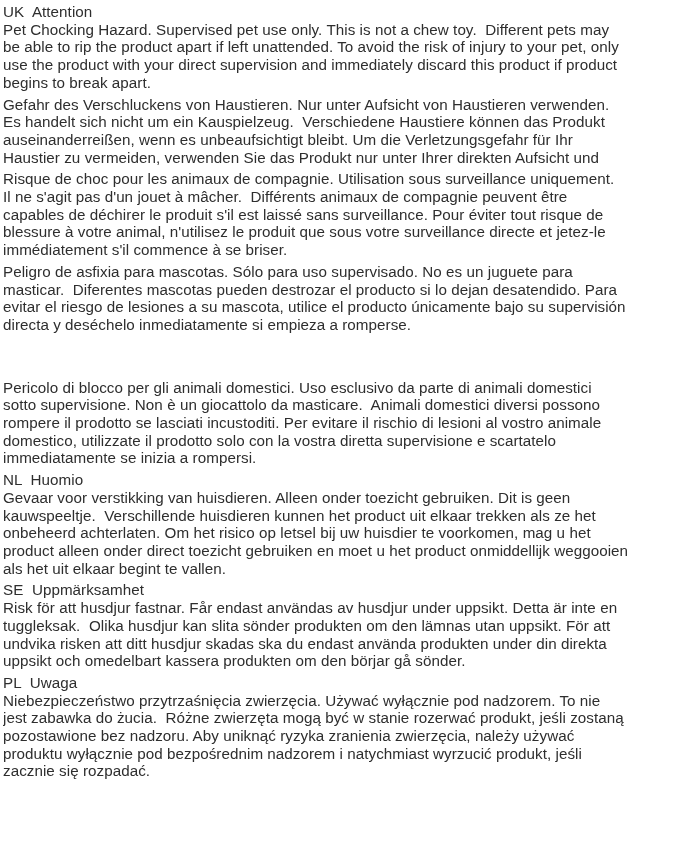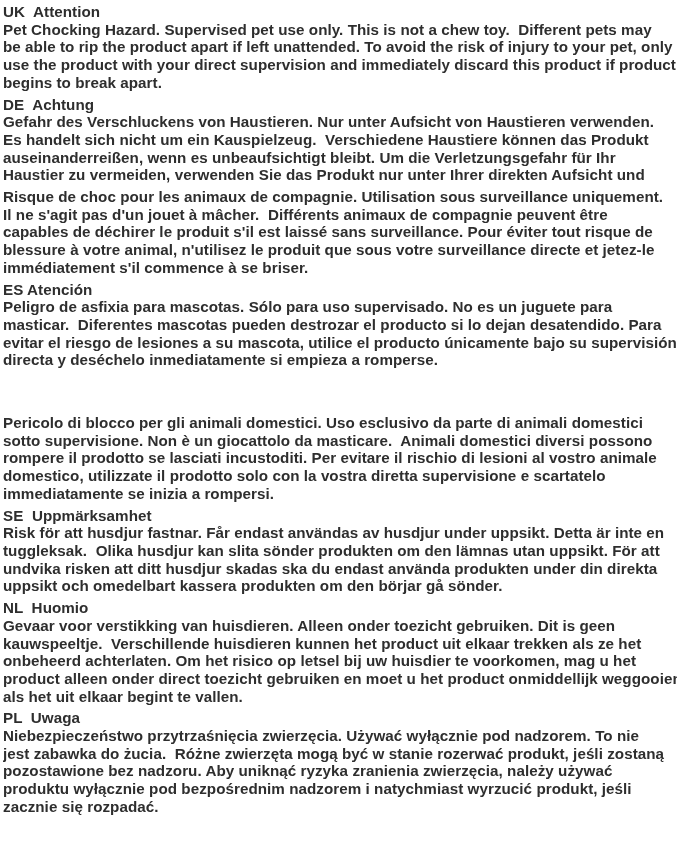--- a/index.html
+++ b/index.html
@@ -19,83 +19,81 @@
     font-size: 15.2px;
     line-height: 17.7px;
     letter-spacing: 0.05px;
   }
   .warn-section { margin: 0 0 4px 0; }
   .warn-section.gap-after { margin-bottom: 45px; }
   .warn-heading,
   .warn-body {
     white-space: pre;      
     overflow: hidden;
-    font-weight: 700;
+    font-weight: 400;
   }
 </style>
 </head>
 <body>
 
 <div class="doc">
 
   <section class="warn-section">
     <div class="warn-heading">UK  Attention</div>
     <div class="warn-body">Pet Chocking Hazard. Supervised pet use only. This is not a chew toy.  Different pets may
 be able to rip the product apart if left unattended. To avoid the risk of injury to your pet, only
 use the product with your direct supervision and immediately discard this product if product
 begins to break apart.</div>
   </section>
 
   <section class="warn-section">
-    <div class="warn-heading">DE  Achtung</div>
     <div class="warn-body">Gefahr des Verschluckens von Haustieren. Nur unter Aufsicht von Haustieren verwenden.
 Es handelt sich nicht um ein Kauspielzeug.  Verschiedene Haustiere können das Produkt
 auseinanderreißen, wenn es unbeaufsichtigt bleibt. Um die Verletzungsgefahr für Ihr
 Haustier zu vermeiden, verwenden Sie das Produkt nur unter Ihrer direkten Aufsicht und</div>
   </section>
 
   <section class="warn-section">
     <div class="warn-body">Risque de choc pour les animaux de compagnie. Utilisation sous surveillance uniquement.
 Il ne s'agit pas d'un jouet à mâcher.  Différents animaux de compagnie peuvent être
 capables de déchirer le produit s'il est laissé sans surveillance. Pour éviter tout risque de
 blessure à votre animal, n'utilisez le produit que sous votre surveillance directe et jetez-le
 immédiatement s'il commence à se briser.</div>
   </section>
 
   <section class="warn-section gap-after">
-    <div class="warn-heading">ES Atención</div>
     <div class="warn-body">Peligro de asfixia para mascotas. Sólo para uso supervisado. No es un juguete para
 masticar.  Diferentes mascotas pueden destrozar el producto si lo dejan desatendido. Para
 evitar el riesgo de lesiones a su mascota, utilice el producto únicamente bajo su supervisión
 directa y deséchelo inmediatamente si empieza a romperse.</div>
   </section>
 
   <section class="warn-section">
     <div class="warn-body">Pericolo di blocco per gli animali domestici. Uso esclusivo da parte di animali domestici
 sotto supervisione. Non è un giocattolo da masticare.  Animali domestici diversi possono
 rompere il prodotto se lasciati incustoditi. Per evitare il rischio di lesioni al vostro animale
 domestico, utilizzate il prodotto solo con la vostra diretta supervisione e scartatelo
 immediatamente se inizia a rompersi.</div>
   </section>
 
   <section class="warn-section">
-    <div class="warn-heading">SE  Uppmärksamhet</div>
-    <div class="warn-body">Risk för att husdjur fastnar. Får endast användas av husdjur under uppsikt. Detta är inte en
-tuggleksak.  Olika husdjur kan slita sönder produkten om den lämnas utan uppsikt. För att
-undvika risken att ditt husdjur skadas ska du endast använda produkten under din direkta
-uppsikt och omedelbart kassera produkten om den börjar gå sönder.</div>
-  </section>
-
-  <section class="warn-section">
     <div class="warn-heading">NL  Huomio</div>
     <div class="warn-body">Gevaar voor verstikking van huisdieren. Alleen onder toezicht gebruiken. Dit is geen
 kauwspeeltje.  Verschillende huisdieren kunnen het product uit elkaar trekken als ze het
 onbeheerd achterlaten. Om het risico op letsel bij uw huisdier te voorkomen, mag u het
 product alleen onder direct toezicht gebruiken en moet u het product onmiddellijk weggooien
 als het uit elkaar begint te vallen.</div>
+  </section>
+
+  <section class="warn-section">
+    <div class="warn-heading">SE  Uppmärksamhet</div>
+    <div class="warn-body">Risk för att husdjur fastnar. Får endast användas av husdjur under uppsikt. Detta är inte en
+tuggleksak.  Olika husdjur kan slita sönder produkten om den lämnas utan uppsikt. För att
+undvika risken att ditt husdjur skadas ska du endast använda produkten under din direkta
+uppsikt och omedelbart kassera produkten om den börjar gå sönder.</div>
   </section>
 
   <section class="warn-section">
     <div class="warn-heading">PL  Uwaga</div>
     <div class="warn-body">Niebezpieczeństwo przytrzaśnięcia zwierzęcia. Używać wyłącznie pod nadzorem. To nie
 jest zabawka do żucia.  Różne zwierzęta mogą być w stanie rozerwać produkt, jeśli zostaną
 pozostawione bez nadzoru. Aby uniknąć ryzyka zranienia zwierzęcia, należy używać
 produktu wyłącznie pod bezpośrednim nadzorem i natychmiast wyrzucić produkt, jeśli
 zacznie się rozpadać.</div>
   </section>

